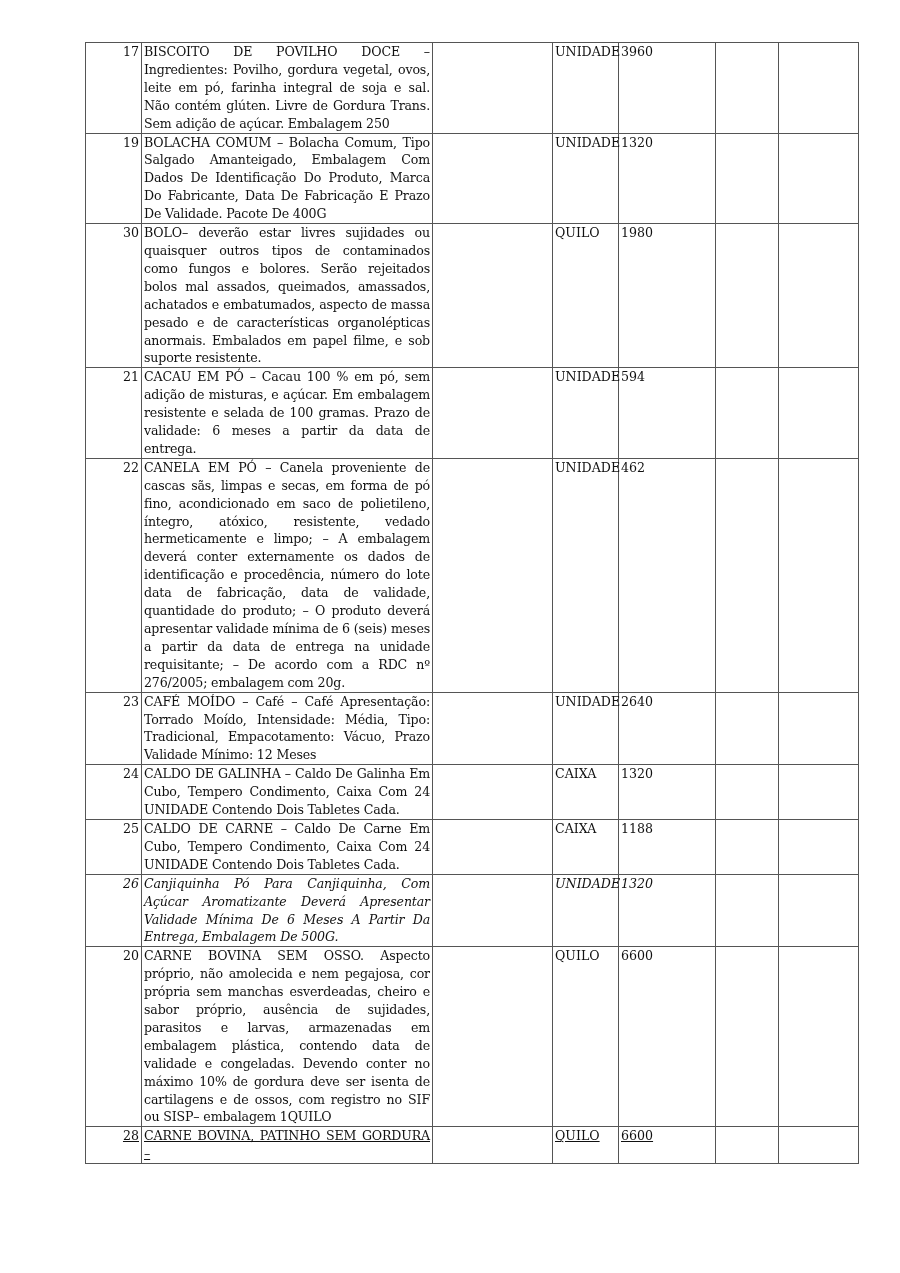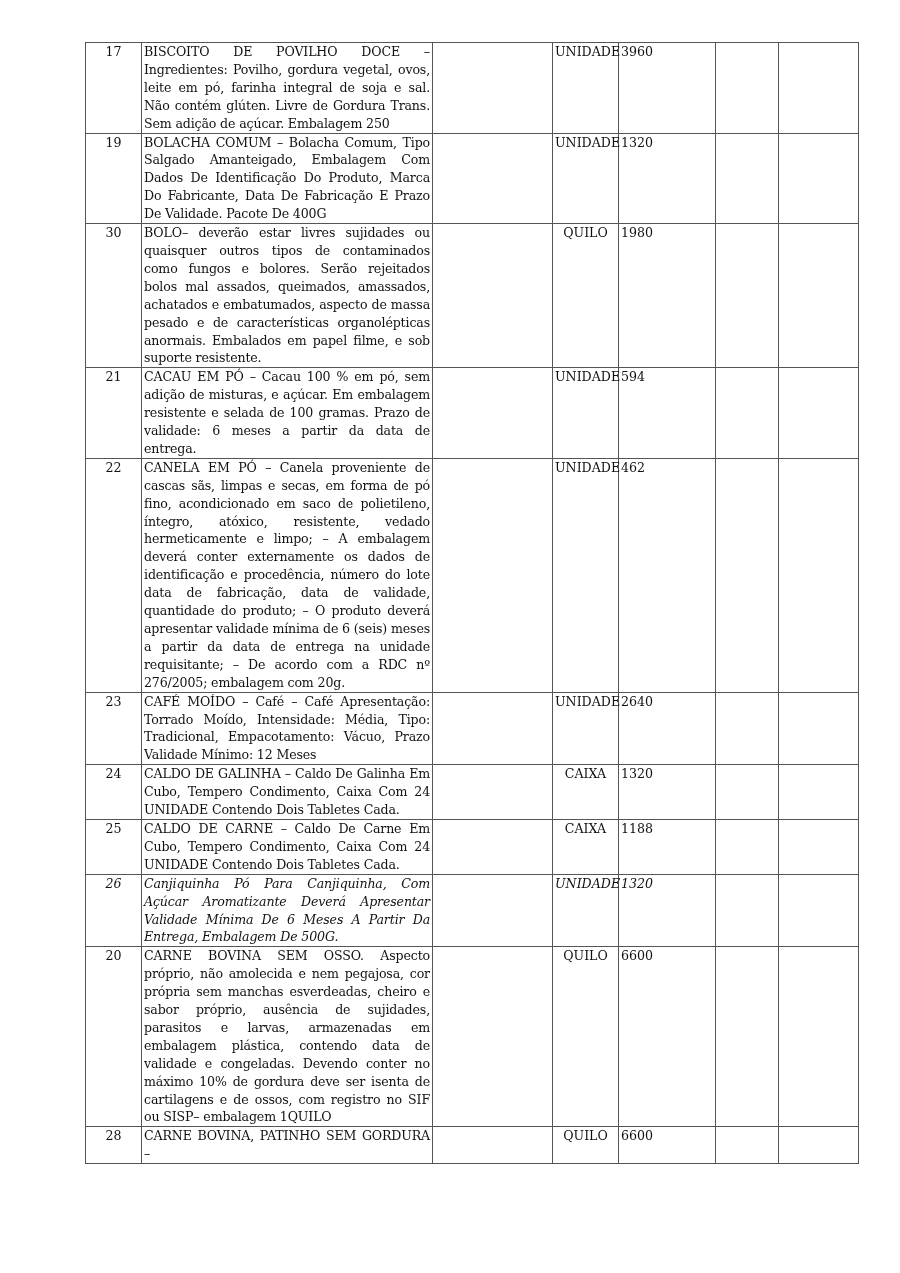--- a/index.html
+++ b/index.html
@@ -2,23 +2,23 @@
 <html><head>
 <meta charset="utf-8">
 <style>
   html, body { margin: 0; padding: 0; background: #ffffff; }
   body { width: 900px; height: 1273px; position: relative; overflow: hidden;
          font-family: "DejaVu Serif", "Liberation Serif", serif; color: #111; }
   table.items { position: absolute; left: 85px; top: 42px; border-collapse: collapse;
                 table-layout: fixed; width: 773px; }
   table.items td { border: 1.3px solid #555; vertical-align: top; padding: 0 2px 0 2px;
                    font-size: 12.6px; line-height: 17.9px; }
-  td.num { text-align: center; }
+  td.num { text-align: right; }
   td.desc { text-align: justify; text-align-last: left; letter-spacing: -0.15px; }
-  td.unit { text-align: center; padding: 0 1px; font-size: 12.4px; }
+  td.unit { padding: 0 1px; font-size: 12.4px; }
   td.qty { text-align: left; }
   col.c1 { width: 56px; } col.c2 { width: 291px; } col.c3 { width: 120px; }
   col.c4 { width: 66px; } col.c5 { width: 97px; } col.c6 { width: 63px; } col.c7 { width: 80px; }
 </style>
 </head>
 <body>
 
 <table class="items">
   <colgroup>
     <col class="c1">
@@ -113,21 +113,21 @@
   </tr>
       <tr style="height: 180px;">
     <td class="num">20</td>
     <td class="desc">CARNE BOVINA SEM OSSO. Aspecto próprio, não amolecida e nem pegajosa, cor própria sem manchas esverdeadas, cheiro e sabor próprio, ausência de sujidades, parasitos e larvas, armazenadas em embalagem plástica, contendo data de validade e congeladas. Devendo conter no máximo 10% de gordura deve ser isenta de cartilagens e de ossos, com registro no SIF ou SISP– embalagem 1QUILO</td>
     <td class="brand"></td>
     <td class="unit">QUILO</td>
     <td class="qty">6600</td>
     <td class="price"></td>
     <td class="total"></td>
   </tr>
-      <tr style="height: 18px;">
+      <tr style="height: 18px; text-decoration: underline;">
     <td class="num">28</td>
     <td class="desc">CARNE BOVINA, PATINHO SEM GORDURA –</td>
     <td class="brand"></td>
     <td class="unit">QUILO</td>
     <td class="qty">6600</td>
     <td class="price"></td>
     <td class="total"></td>
   </tr>
     </tbody>
 </table>

